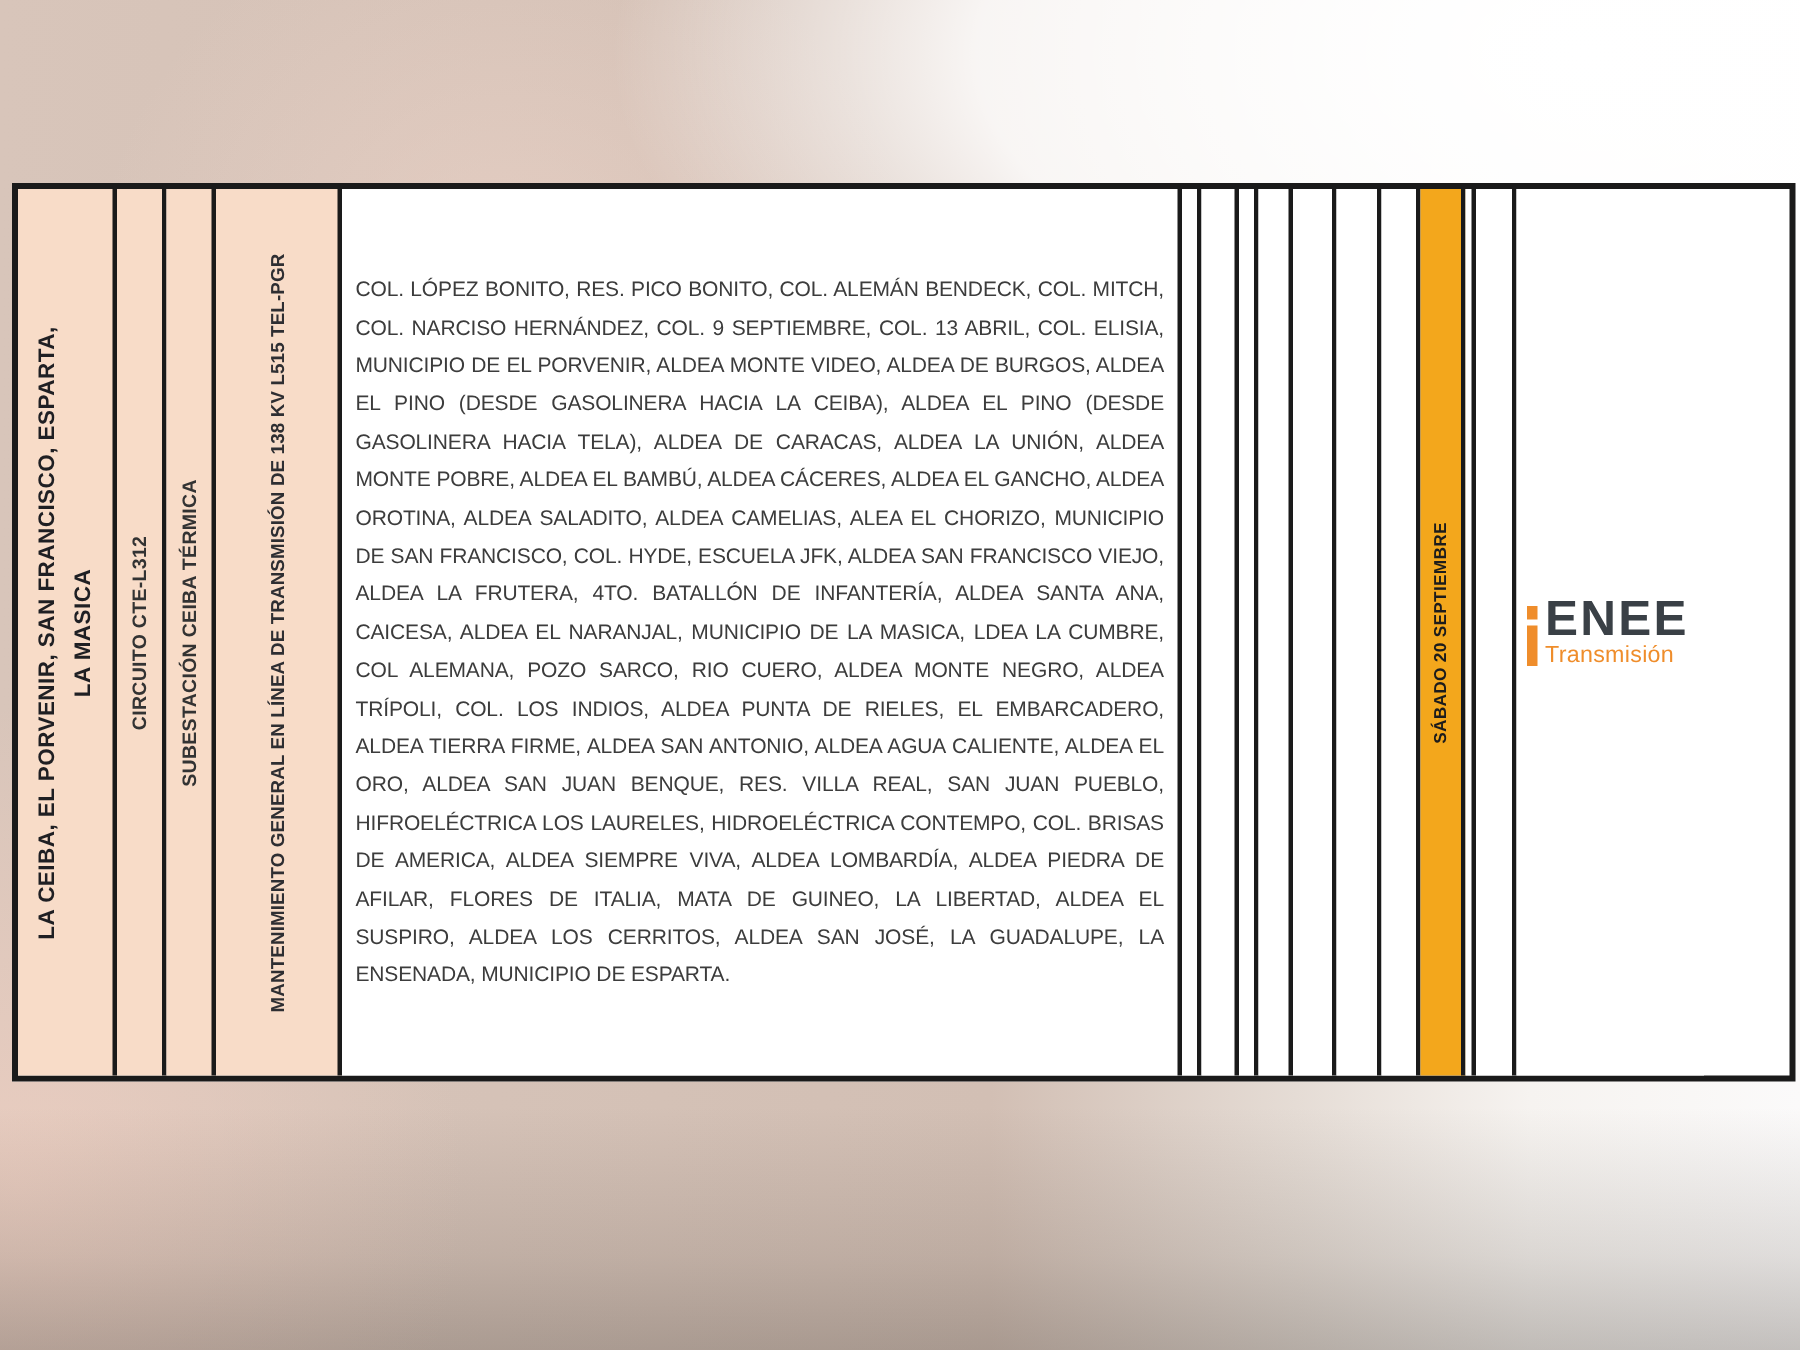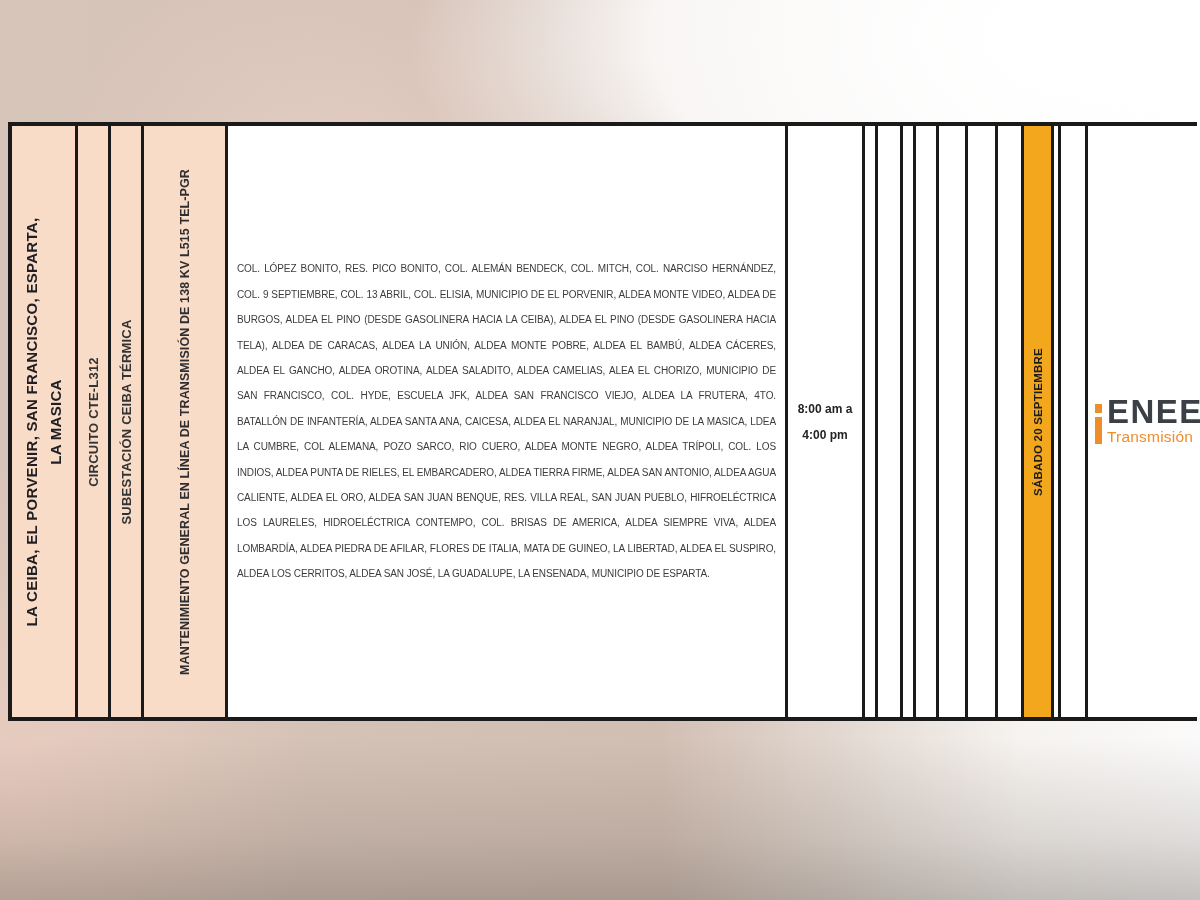--- a/index.html
+++ b/index.html
@@ -47,21 +47,21 @@
   }
   .region .vtext{font-weight:bold; font-size:15px; letter-spacing:0.3px; line-height:24px; color:#1f1f23;}
   .sub .vtext{font-weight:600; font-size:13px; letter-spacing:0.2px; color:#333;}
   .work .vtext{font-weight:600; font-size:12.5px; letter-spacing:0.1px; color:#2e2e32;}
   .day .vtext{font-weight:bold; font-size:11.5px; letter-spacing:0.2px; color:#1c1c1c;}
 
   
   .cE{display:flex; align-items:center; padding:0 9px;}
   .areas{
     width:100%; text-align:justify; color:var(--ink);
-    font-size:10px; line-height:25.4px; letter-spacing:-0.1px; font-weight:500;
+    font-size:14px; line-height:25.4px; letter-spacing:-0.1px; font-weight:500;
   }
 
   
   .cF{display:flex; align-items:center; justify-content:center;}
   .time{text-align:center; font-weight:bold; font-size:12px; line-height:26px; color:#232323;}
 
   
   .cQ{display:flex; align-items:center;}
   .logo{display:flex; align-items:flex-start; gap:5px; padding-left:7px; min-width:160px;}
   .logo-mark{display:flex; flex-direction:column; gap:4px; margin-top:7px;}
@@ -92,26 +92,20 @@
     </div>
 
     <div class="col peach work cD">
       <div class="vtext">MANTENIMIENTO GENERAL EN LÍNEA DE TRANSMISIÓN DE 138 KV L515 TEL-PGR</div>
     </div>
 
     <div class="col cE">
       <p class="areas">COL. LÓPEZ BONITO, RES. PICO BONITO, COL. ALEMÁN BENDECK, COL. MITCH, COL. NARCISO HERNÁNDEZ, COL. 9 SEPTIEMBRE, COL. 13 ABRIL, COL. ELISIA, MUNICIPIO DE EL PORVENIR, ALDEA MONTE VIDEO, ALDEA DE BURGOS, ALDEA EL PINO (DESDE GASOLINERA HACIA LA CEIBA), ALDEA EL PINO (DESDE GASOLINERA HACIA TELA), ALDEA DE CARACAS, ALDEA LA UNIÓN, ALDEA MONTE POBRE, ALDEA EL BAMBÚ, ALDEA CÁCERES, ALDEA EL GANCHO, ALDEA OROTINA, ALDEA SALADITO, ALDEA CAMELIAS, ALEA EL CHORIZO, MUNICIPIO DE SAN FRANCISCO, COL. HYDE, ESCUELA JFK, ALDEA SAN FRANCISCO VIEJO, ALDEA LA FRUTERA, 4TO. BATALLÓN DE INFANTERÍA, ALDEA SANTA ANA, CAICESA, ALDEA EL NARANJAL, MUNICIPIO DE LA MASICA, LDEA LA CUMBRE, COL ALEMANA, POZO SARCO, RIO CUERO, ALDEA MONTE NEGRO, ALDEA TRÍPOLI, COL. LOS INDIOS, ALDEA PUNTA DE RIELES, EL EMBARCADERO, ALDEA TIERRA FIRME, ALDEA SAN ANTONIO, ALDEA AGUA CALIENTE, ALDEA EL ORO, ALDEA SAN JUAN BENQUE, RES. VILLA REAL, SAN JUAN PUEBLO, HIFROELÉCTRICA LOS LAURELES, HIDROELÉCTRICA CONTEMPO, COL. BRISAS DE AMERICA, ALDEA SIEMPRE VIVA, ALDEA LOMBARDÍA, ALDEA PIEDRA DE AFILAR, FLORES DE ITALIA, MATA DE GUINEO, LA LIBERTAD, ALDEA EL SUSPIRO, ALDEA LOS CERRITOS, ALDEA SAN JOSÉ, LA GUADALUPE, LA ENSENADA, MUNICIPIO DE ESPARTA.</p>
     </div>
 
-    <div class="col cF">
-      <div class="time">
-        <div>8:00 am a</div>
-        <div>4:00 pm</div>
-      </div>
-    </div>
 
     <div class="col g1"></div>
     <div class="col g2"></div>
     <div class="col g3"></div>
     <div class="col g4"></div>
     <div class="col g5"></div>
     <div class="col g6"></div>
     <div class="col g7"></div>
 
     <div class="col orange day cN">

